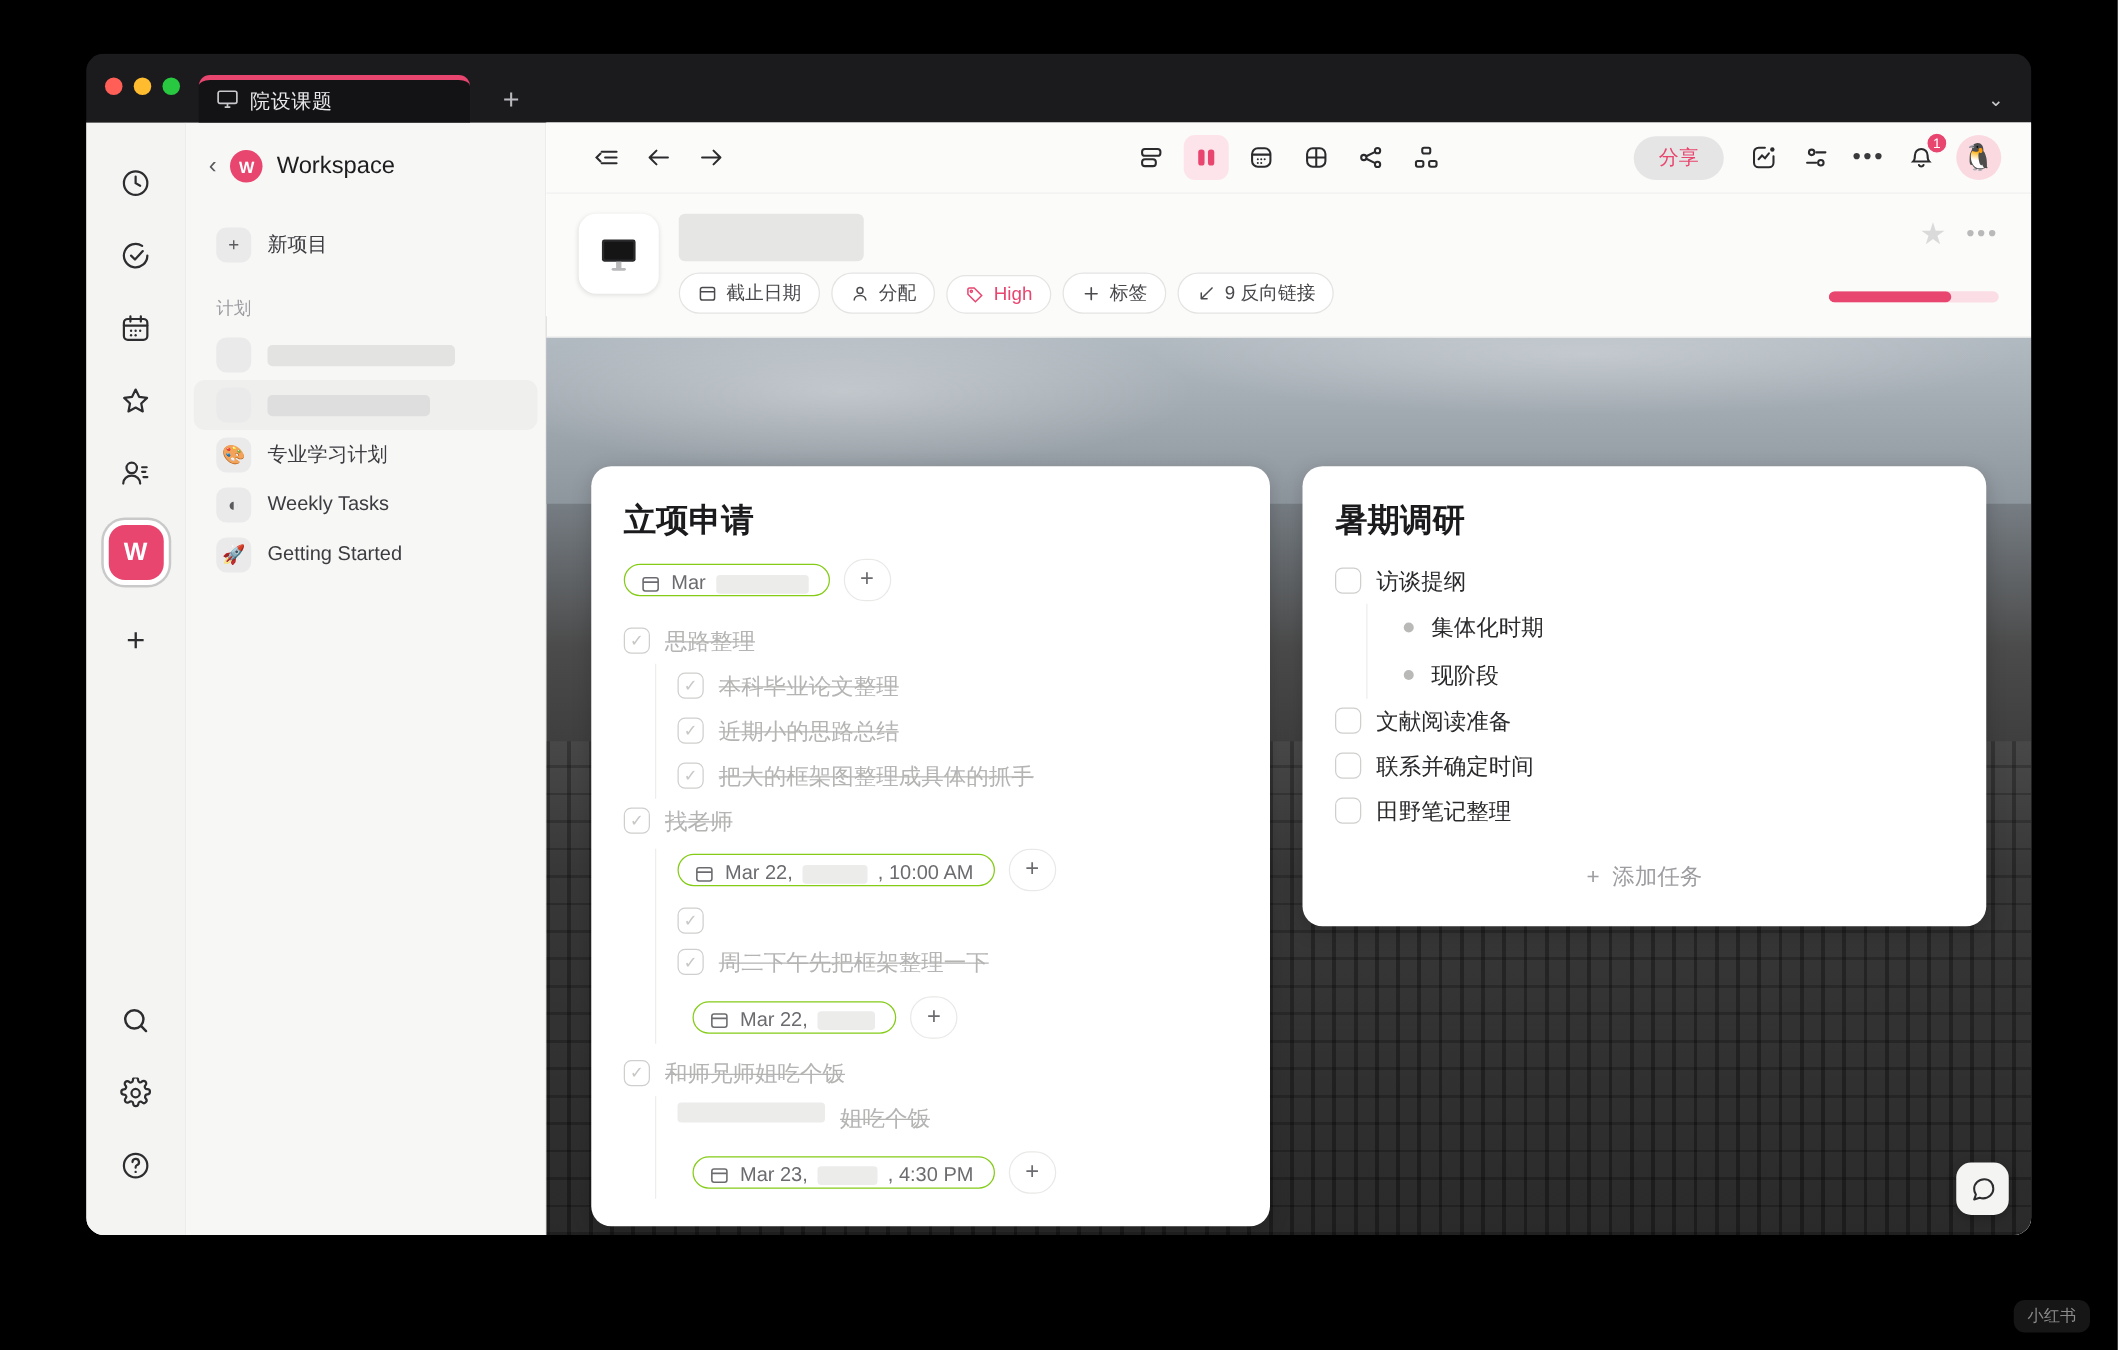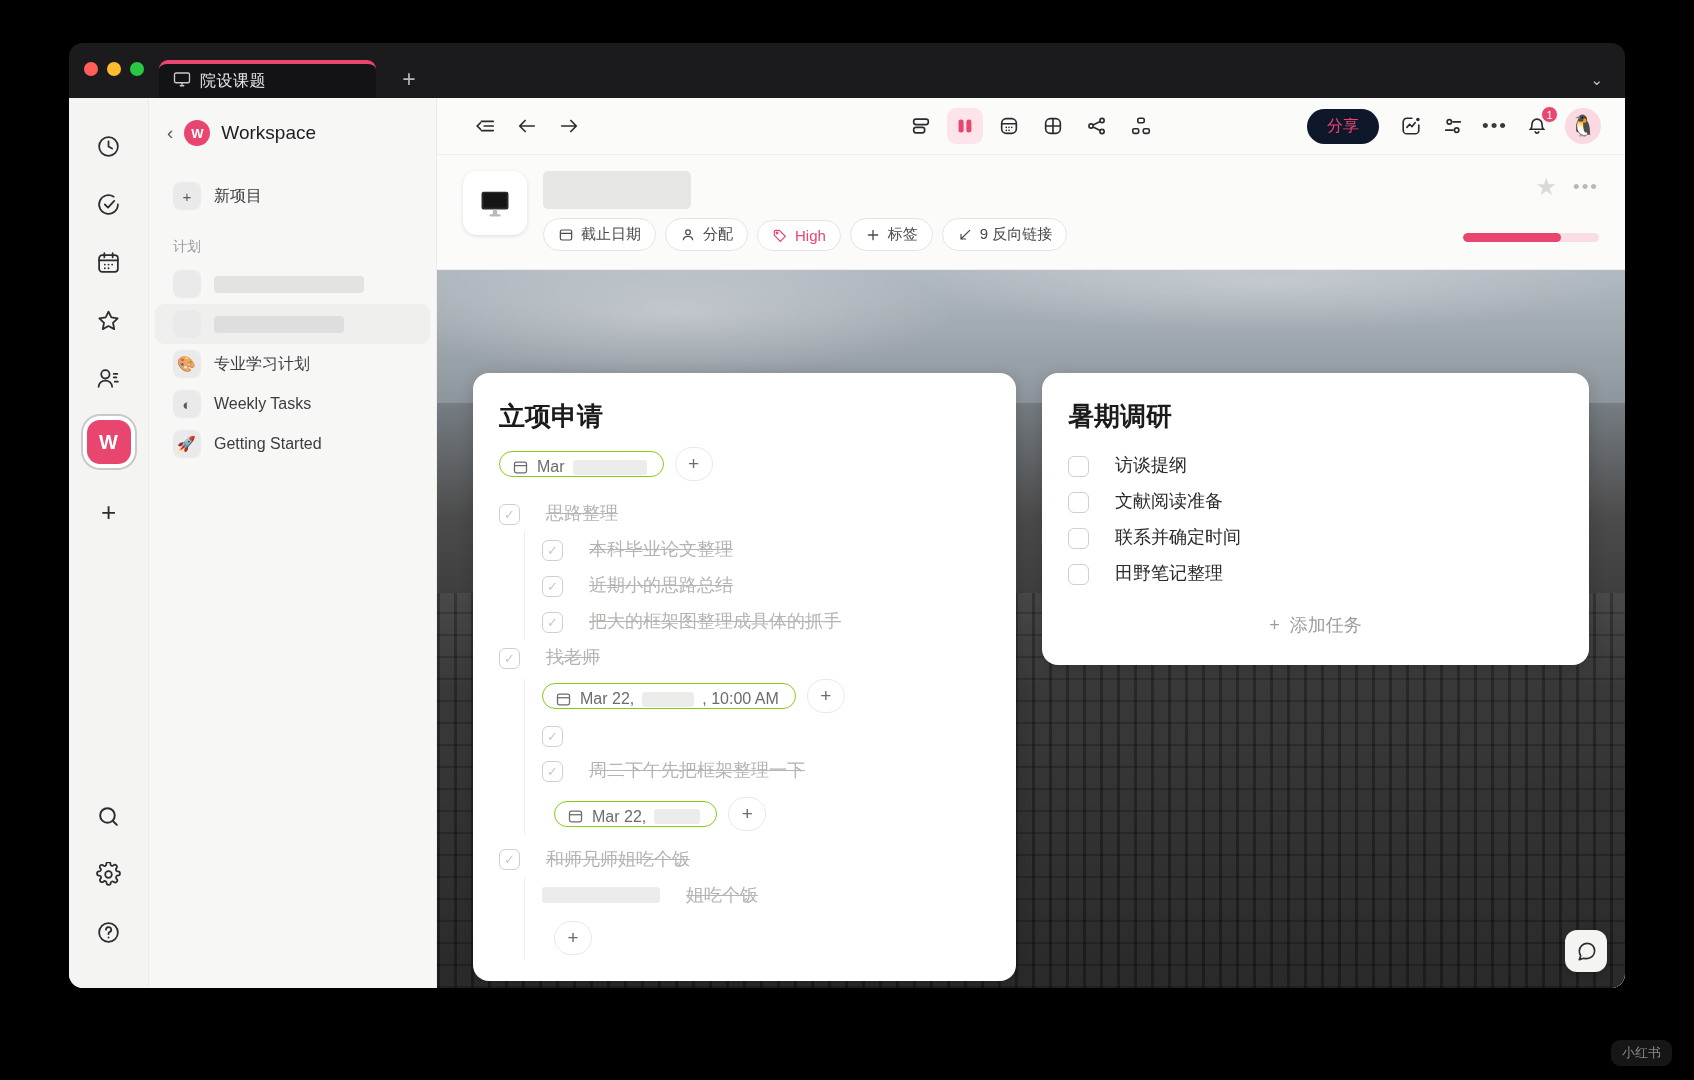--- a/index.html
+++ b/index.html
@@ -138,21 +138,21 @@
     width: 36px; height: 36px; border-radius: 9px;
     display: flex; align-items: center; justify-content: center;
     color: #2b2b2e;
   }
   .tb-ico svg { width: 22px; height: 22px; }
   .tb-ico.active { background: #fde4ea; }
   .tb-group { display: flex; align-items: center; gap: 6px; }
   .tb-center { position: absolute; left: 50%; transform: translateX(-50%); display: flex; gap: 8px; }
   .tb-right { margin-left: auto; display: flex; align-items: center; gap: 6px; }
   .share-btn {
-    background: #0f172a; color: #e8456f;
+    background: #e5e5e5; color: #e8456f;
     border-radius: 18px; padding: 7px 20px;
     font-size: 16px; font-weight: 500;
     margin-right: 8px;
   }
   .bell-wrap { position: relative; }
   .bell-badge {
     position: absolute; top: -2px; right: -3px;
     background: #e8456f; color: #fff;
     min-width: 17px; height: 17px; border-radius: 9px;
     font-size: 11px; display: flex; align-items: center; justify-content: center;
@@ -242,21 +242,21 @@
     display: flex; align-items: center; gap: 8px; background: #fff;
   }
   .date-chip svg { width: 17px; height: 17px; flex: 0 0 auto; }
   .date-blur { display: inline-block; height: 15px; border-radius: 3px; background: #ececeb; }
   .plus-chip {
     width: 38px; height: 34px; border: 1px solid #e9e9e8; border-radius: 17px;
     display: flex; align-items: center; justify-content: center;
     font-size: 19px; color: #6c6c70; font-weight: 300;
   }
 
-  .task { display: flex; align-items: center; gap: 26px; padding: 5px 0; }
+  .task { display: flex; align-items: flex-start; gap: 12px; padding: 5px 0; }
   .cbox {
     width: 21px; height: 21px; border-radius: 6px;
     border: 1.6px solid #cfcfce; flex: 0 0 auto; margin-top: 2px;
     display: flex; align-items: center; justify-content: center;
     color: #c2c2c1; font-size: 13px;
   }
   .task-text { font-size: 18px; color: #2a2a2d; line-height: 1.45; }
   .task.done .task-text { color: #b4b4b3; text-decoration: line-through; }
   .task.done .cbox { color: #c8c8c7; }
   .indent { margin-left: 25px; border-left: 1.5px solid #ededec; padding-left: 17px; }
@@ -657,34 +657,53 @@
             <span class="task-text">和师兄师姐吃个饭</span>
           </div>
 
           <div class="indent">
             <div class="task done">
               <span class="name-blur"></span>
               <span class="task-text">姐吃个饭</span>
             </div>
 
             <div class="date-row subdate" style="margin:4px 0 6px;">
+              <div class="date-chip">
+                <svg viewBox="0 0 24 24" fill="none" stroke="#6c6c70" stroke-width="1.8">
+                  <rect x="3.5" y="4.5" width="17" height="15" rx="2.5"></rect>
+                    <path d="M3.5 9.5h17"></path>
+                </svg>
+                <span>Mar 23,</span>
+                <span class="date-blur" style="width:48px;"></span>
+                <span>, 4:30 PM</span>
+              </div>
               <div class="plus-chip">+</div>
             </div>
           </div>
 
         </div>
 
         <div class="card right">
           <div class="card-title">暑期调研</div>
 
           <div class="task">
             <span class="cbox"></span>
             <span class="task-text">访谈提纲</span>
           </div>
 
+          <div class="indent2">
+            <div class="bullet-row">
+              <span class="bullet"></span>
+              <span class="bullet-text">集体化时期</span>
+            </div>
+            <div class="bullet-row">
+              <span class="bullet"></span>
+              <span class="bullet-text">现阶段</span>
+            </div>
+          </div>
 
           <div class="task">
             <span class="cbox"></span>
             <span class="task-text">文献阅读准备</span>
           </div>
           <div class="task">
             <span class="cbox"></span>
             <span class="task-text">联系并确定时间</span>
           </div>
           <div class="task">

